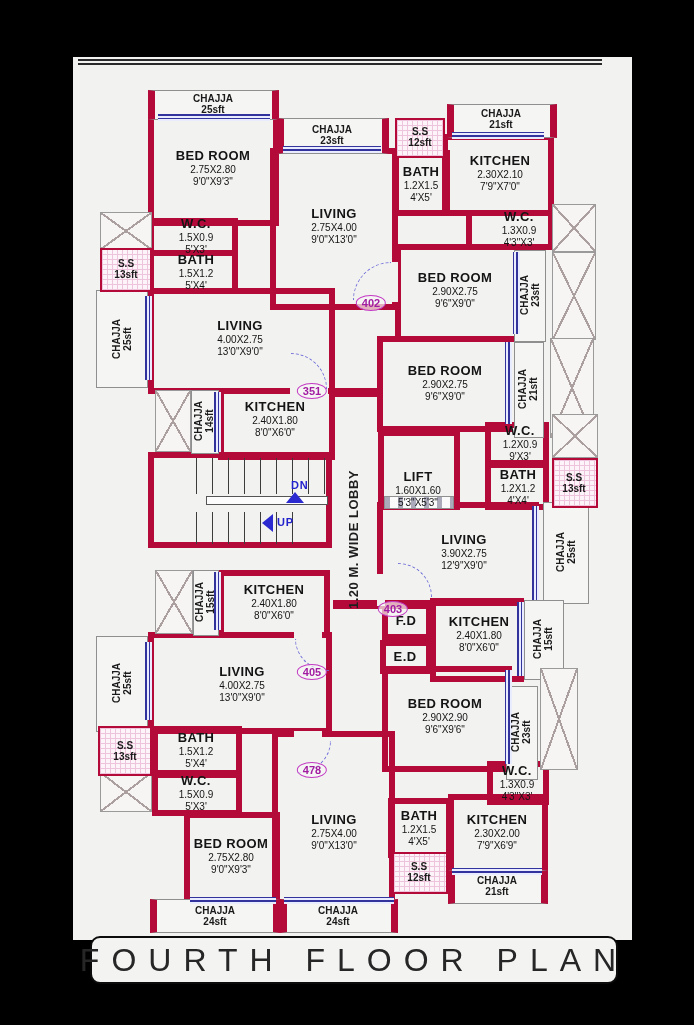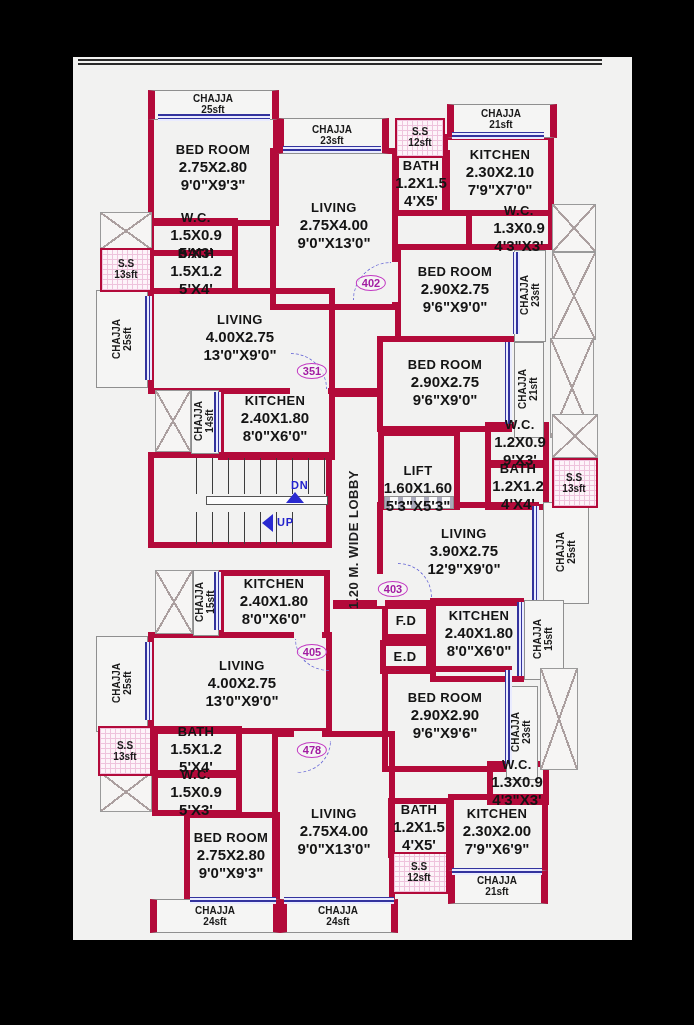--- a/index.html
+++ b/index.html
@@ -35,27 +35,27 @@
   .arc.q1{border-radius:0 100% 0 0;border-left:none;border-bottom:none;}
   .arc.q2{border-radius:100% 0 0 0;border-right:none;border-bottom:none;}
   .arc.q3{border-radius:0 0 0 100%;border-right:none;border-top:none;}
   .arc.q4{border-radius:0 0 100% 0;border-left:none;border-top:none;}
   .steps{position:absolute;z-index:2;background:repeating-linear-gradient(90deg,#3c3c3c 0 1.5px,transparent 1.5px 16px);}
   .rail{position:absolute;z-index:2;border:1px solid #555;background:#fcfcfc;box-sizing:border-box;}
   
   .lbl{position:absolute;transform:translate(-50%,-50%);display:flex;flex-direction:column;
        align-items:center;color:#141414;white-space:nowrap;z-index:5;text-align:center;}
   .lbl b{font-size:13px;font-weight:700;letter-spacing:.4px;line-height:1.15;}
-  .lbl i{font-style:normal;font-size:15px;font-weight:700;line-height:1.2;}
+  .lbl i{font-style:normal;font-size:10px;font-weight:400;line-height:1.2;}
   .clbl{position:absolute;transform:translate(-50%,-50%);display:flex;flex-direction:column;
         align-items:center;color:#1a1a1a;white-space:nowrap;z-index:5;line-height:1.12;}
   .clbl b,.clbl i{font-size:10px;font-weight:700;font-style:normal;}
   .clbl.v{transform:translate(-50%,-50%) rotate(-90deg);}
   .tag{position:absolute;transform:translate(-50%,-50%);border:1.5px solid #c238c2;border-radius:50%;
-       color:#a21ca2;font-size:11px;font-weight:700;padding:1px 5px;z-index:6;background:rgba(246,246,245,.7);}
+       color:#a21ca2;font-size:11px;font-weight:700;padding:1px 5px;z-index:6;background:rgba(246,246,245,.7);margin-top:20px;}
   .stxt{position:absolute;font-size:11px;font-weight:700;color:#2222cc;letter-spacing:.8px;z-index:5;}
   .arr-up{position:absolute;width:0;height:0;z-index:5;
           border-left:9px solid transparent;border-right:9px solid transparent;border-bottom:11px solid #2a2ad0;}
   .arr-left{position:absolute;width:0;height:0;z-index:5;
           border-top:9px solid transparent;border-bottom:9px solid transparent;border-right:11px solid #2a2ad0;}
   .lobby{position:absolute;left:253px;top:532px;width:200px;text-align:center;
          transform:rotate(-90deg);font-size:13px;font-weight:700;color:#1e1e1e;letter-spacing:.5px;z-index:5;}
   .liftdoor{position:absolute;border:1px solid #8f8f8f;box-sizing:border-box;z-index:2;
             background:repeating-linear-gradient(90deg,#aab 0 5px,#fafafa 5px 13px);}
   .titlebar{position:absolute;left:90px;top:936px;width:528px;height:48px;background:#f3f3f2;
@@ -389,13 +389,16 @@
       <b>S.S</b>
       <i>13sft</i>
     </div>
   <div class="clbl" style="left:419px;top:872px">
       <b>S.S</b>
       <i>12sft</i>
     </div>
 
   <div class="lobby">1.20 M. WIDE LOBBY</div>
 
+  <div class="titlebar">
+    <span class="title">FOURTH FLOOR PLAN</span>
+  </div>
 </div>
 
 </body></html>

